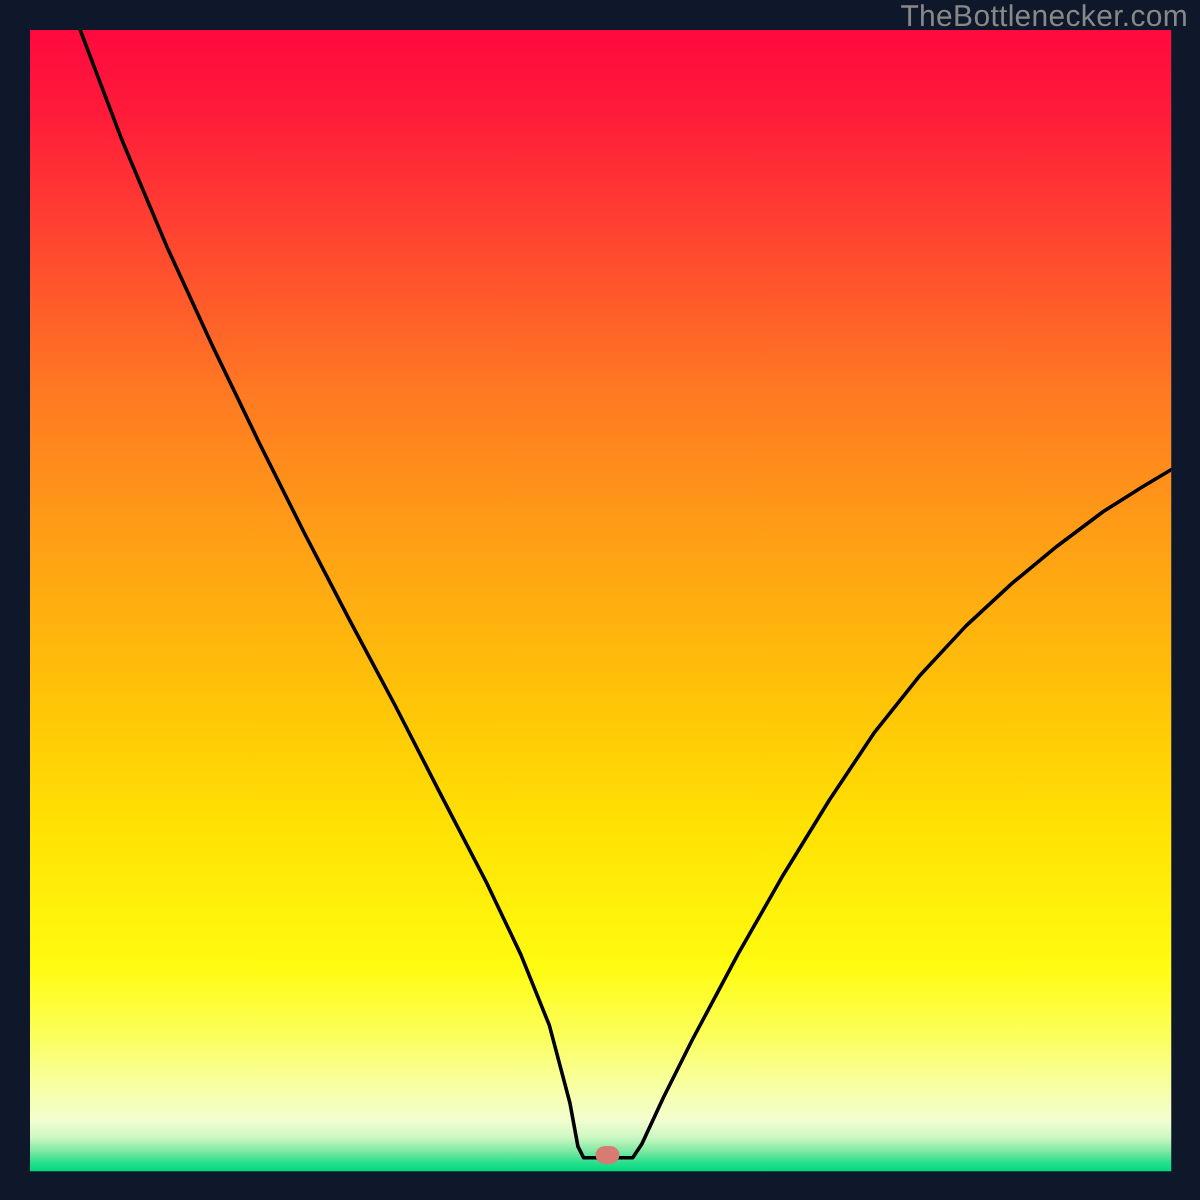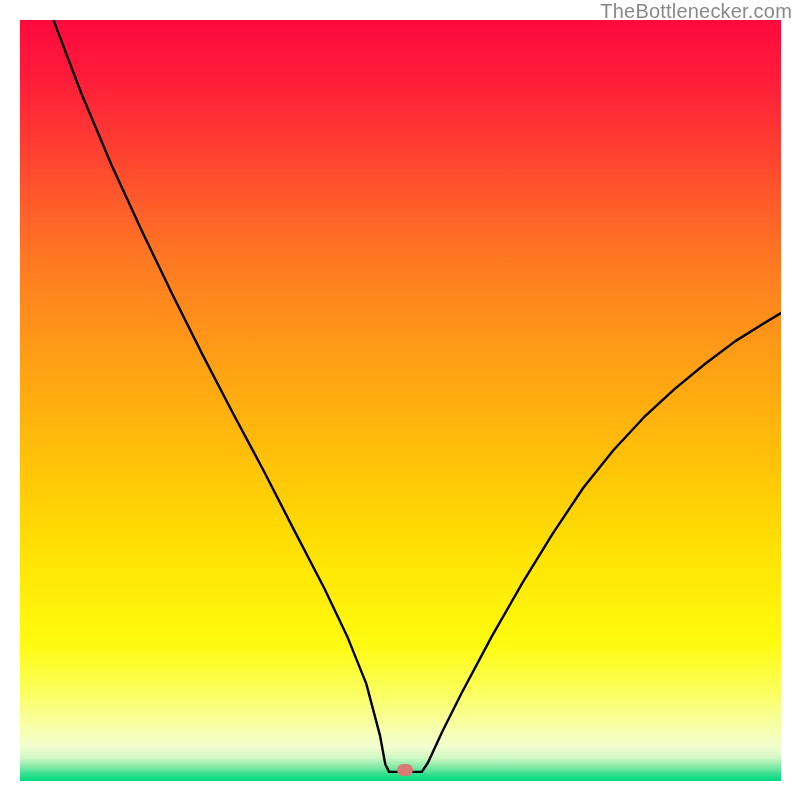--- a/index.html
+++ b/index.html
@@ -8,21 +8,21 @@
     width: 800px;
     height: 800px;
     overflow: hidden;
     background: #000;
     font-family: Arial, Helvetica, sans-serif;
   }
   .frame {
     position: relative;
     width: 800px;
     height: 800px;
-    background: #ffffff;
+    background: #0f172a;
     text-align: right;
   }
   .plot {
     position: absolute;
     top: 20px;
     left: 20px;
     width: 761px;
     height: 761px;
   }
   .attribution {

